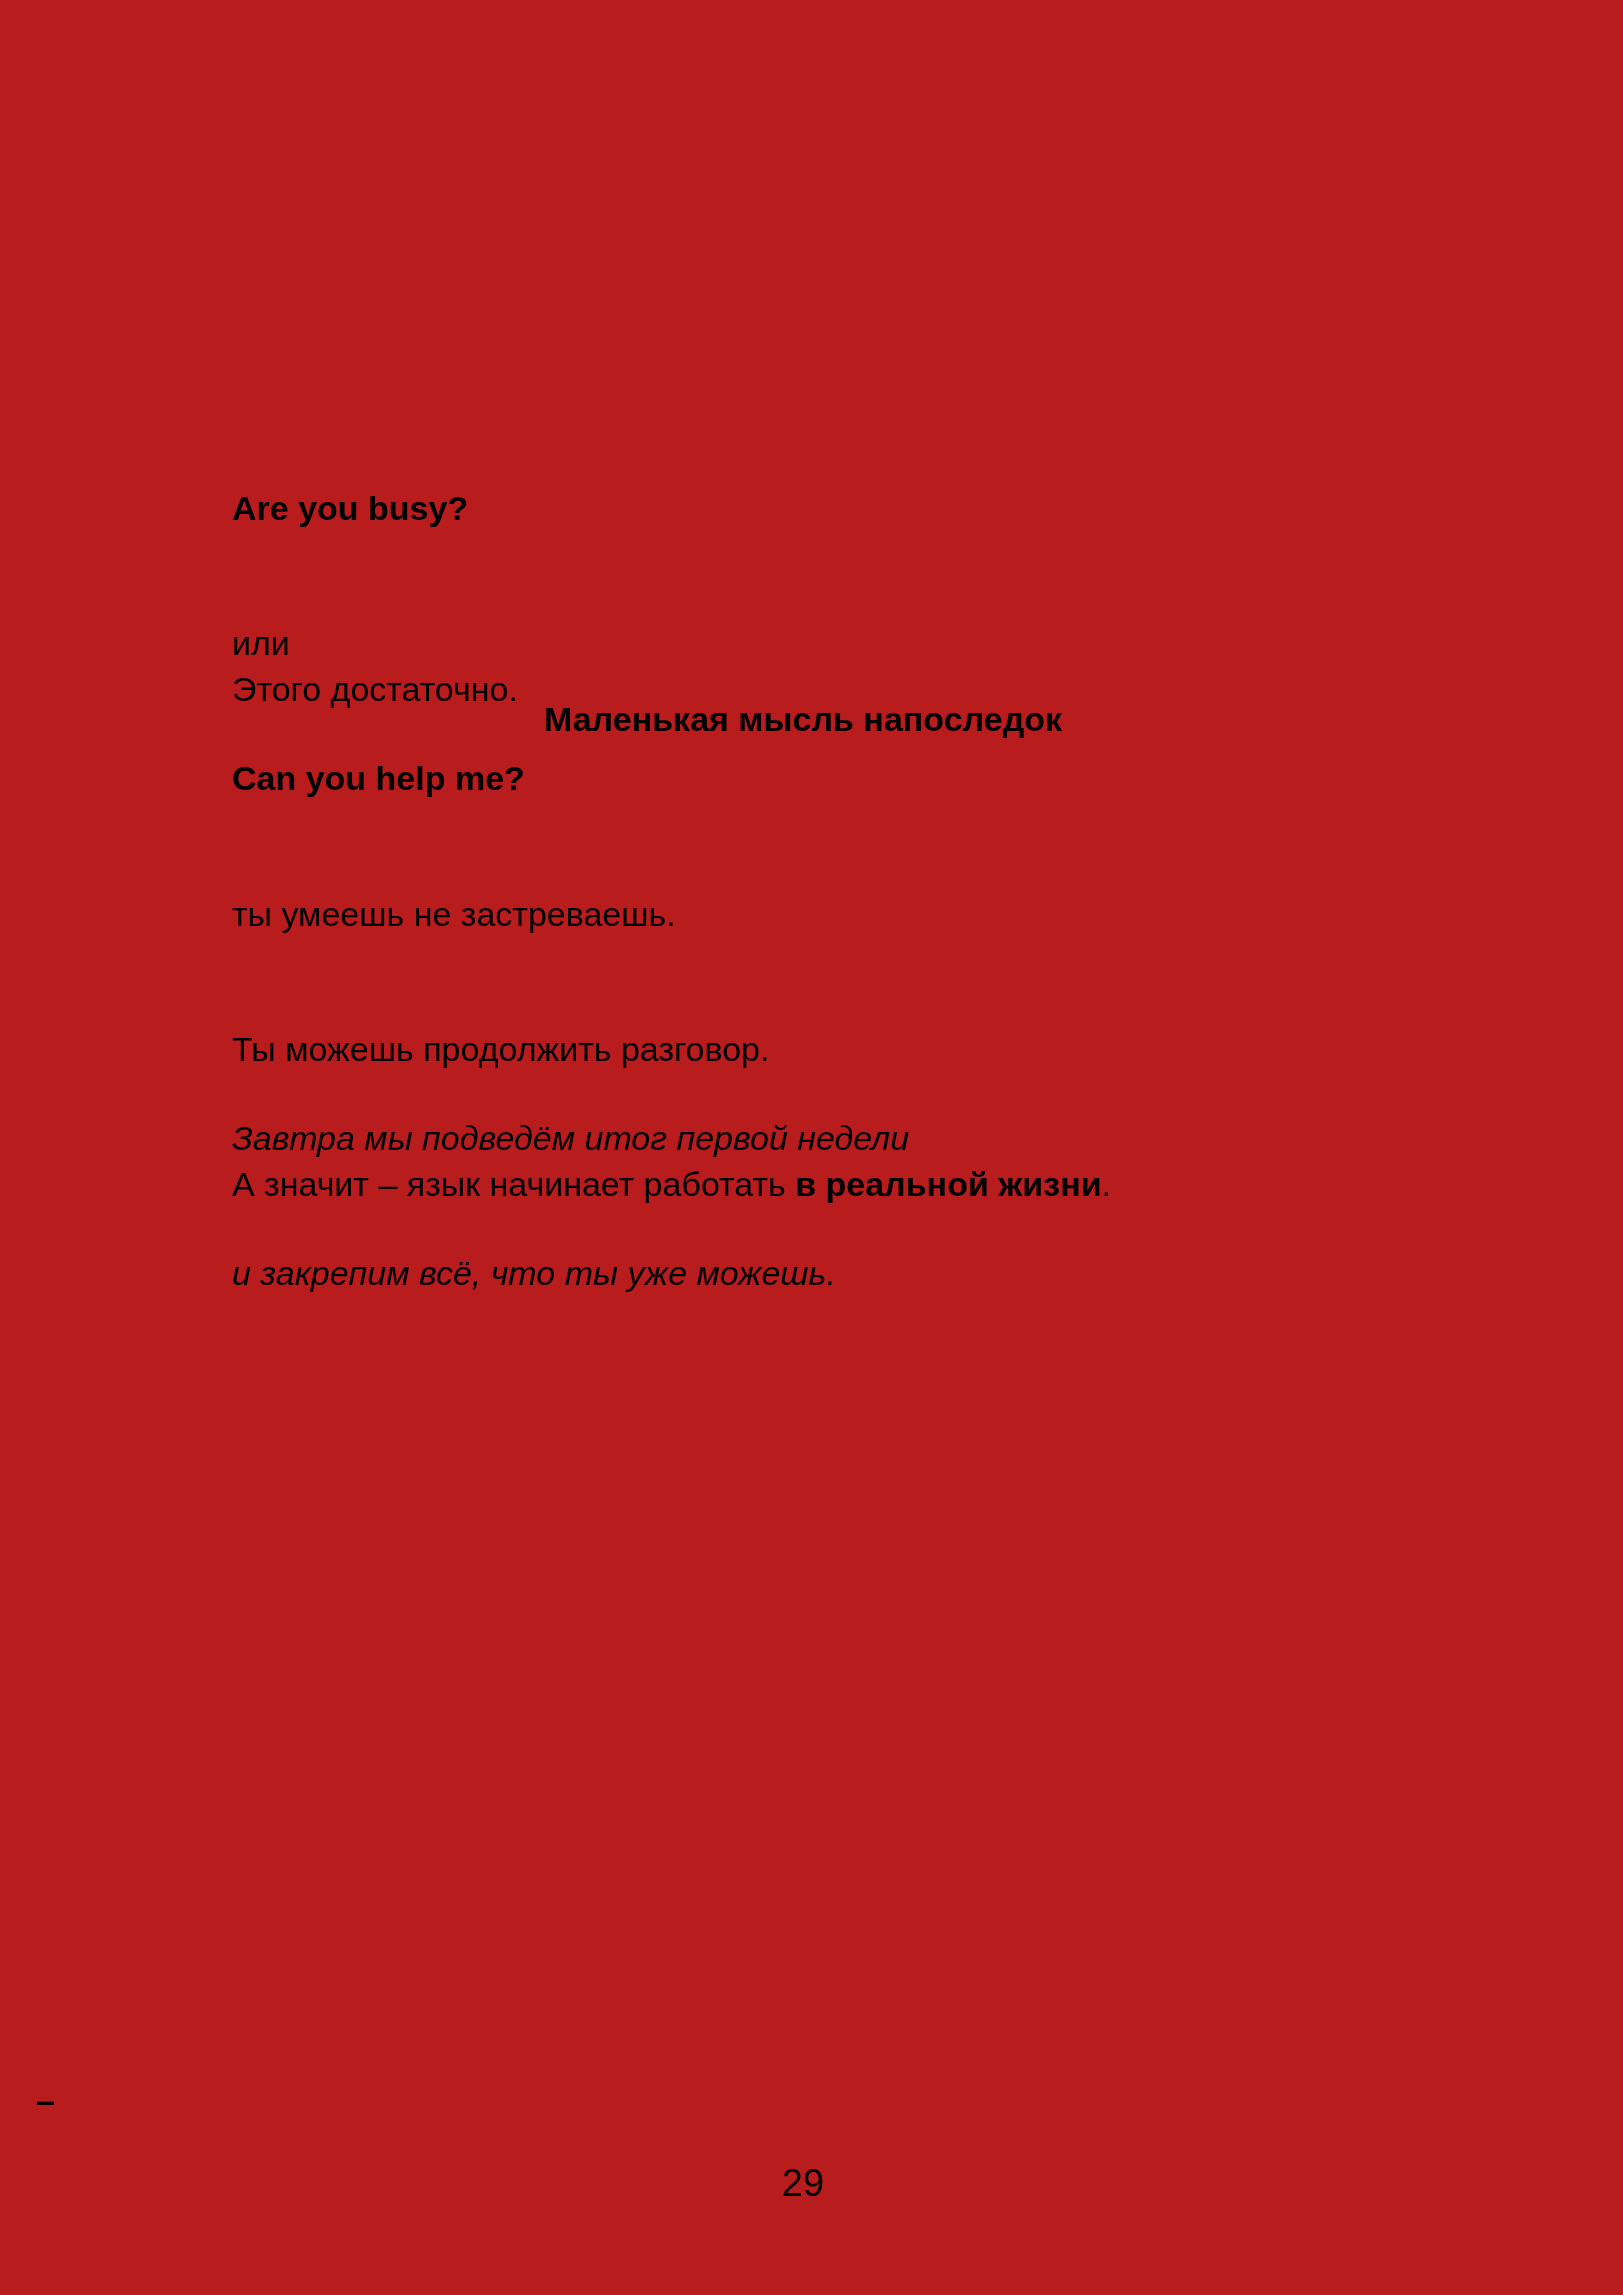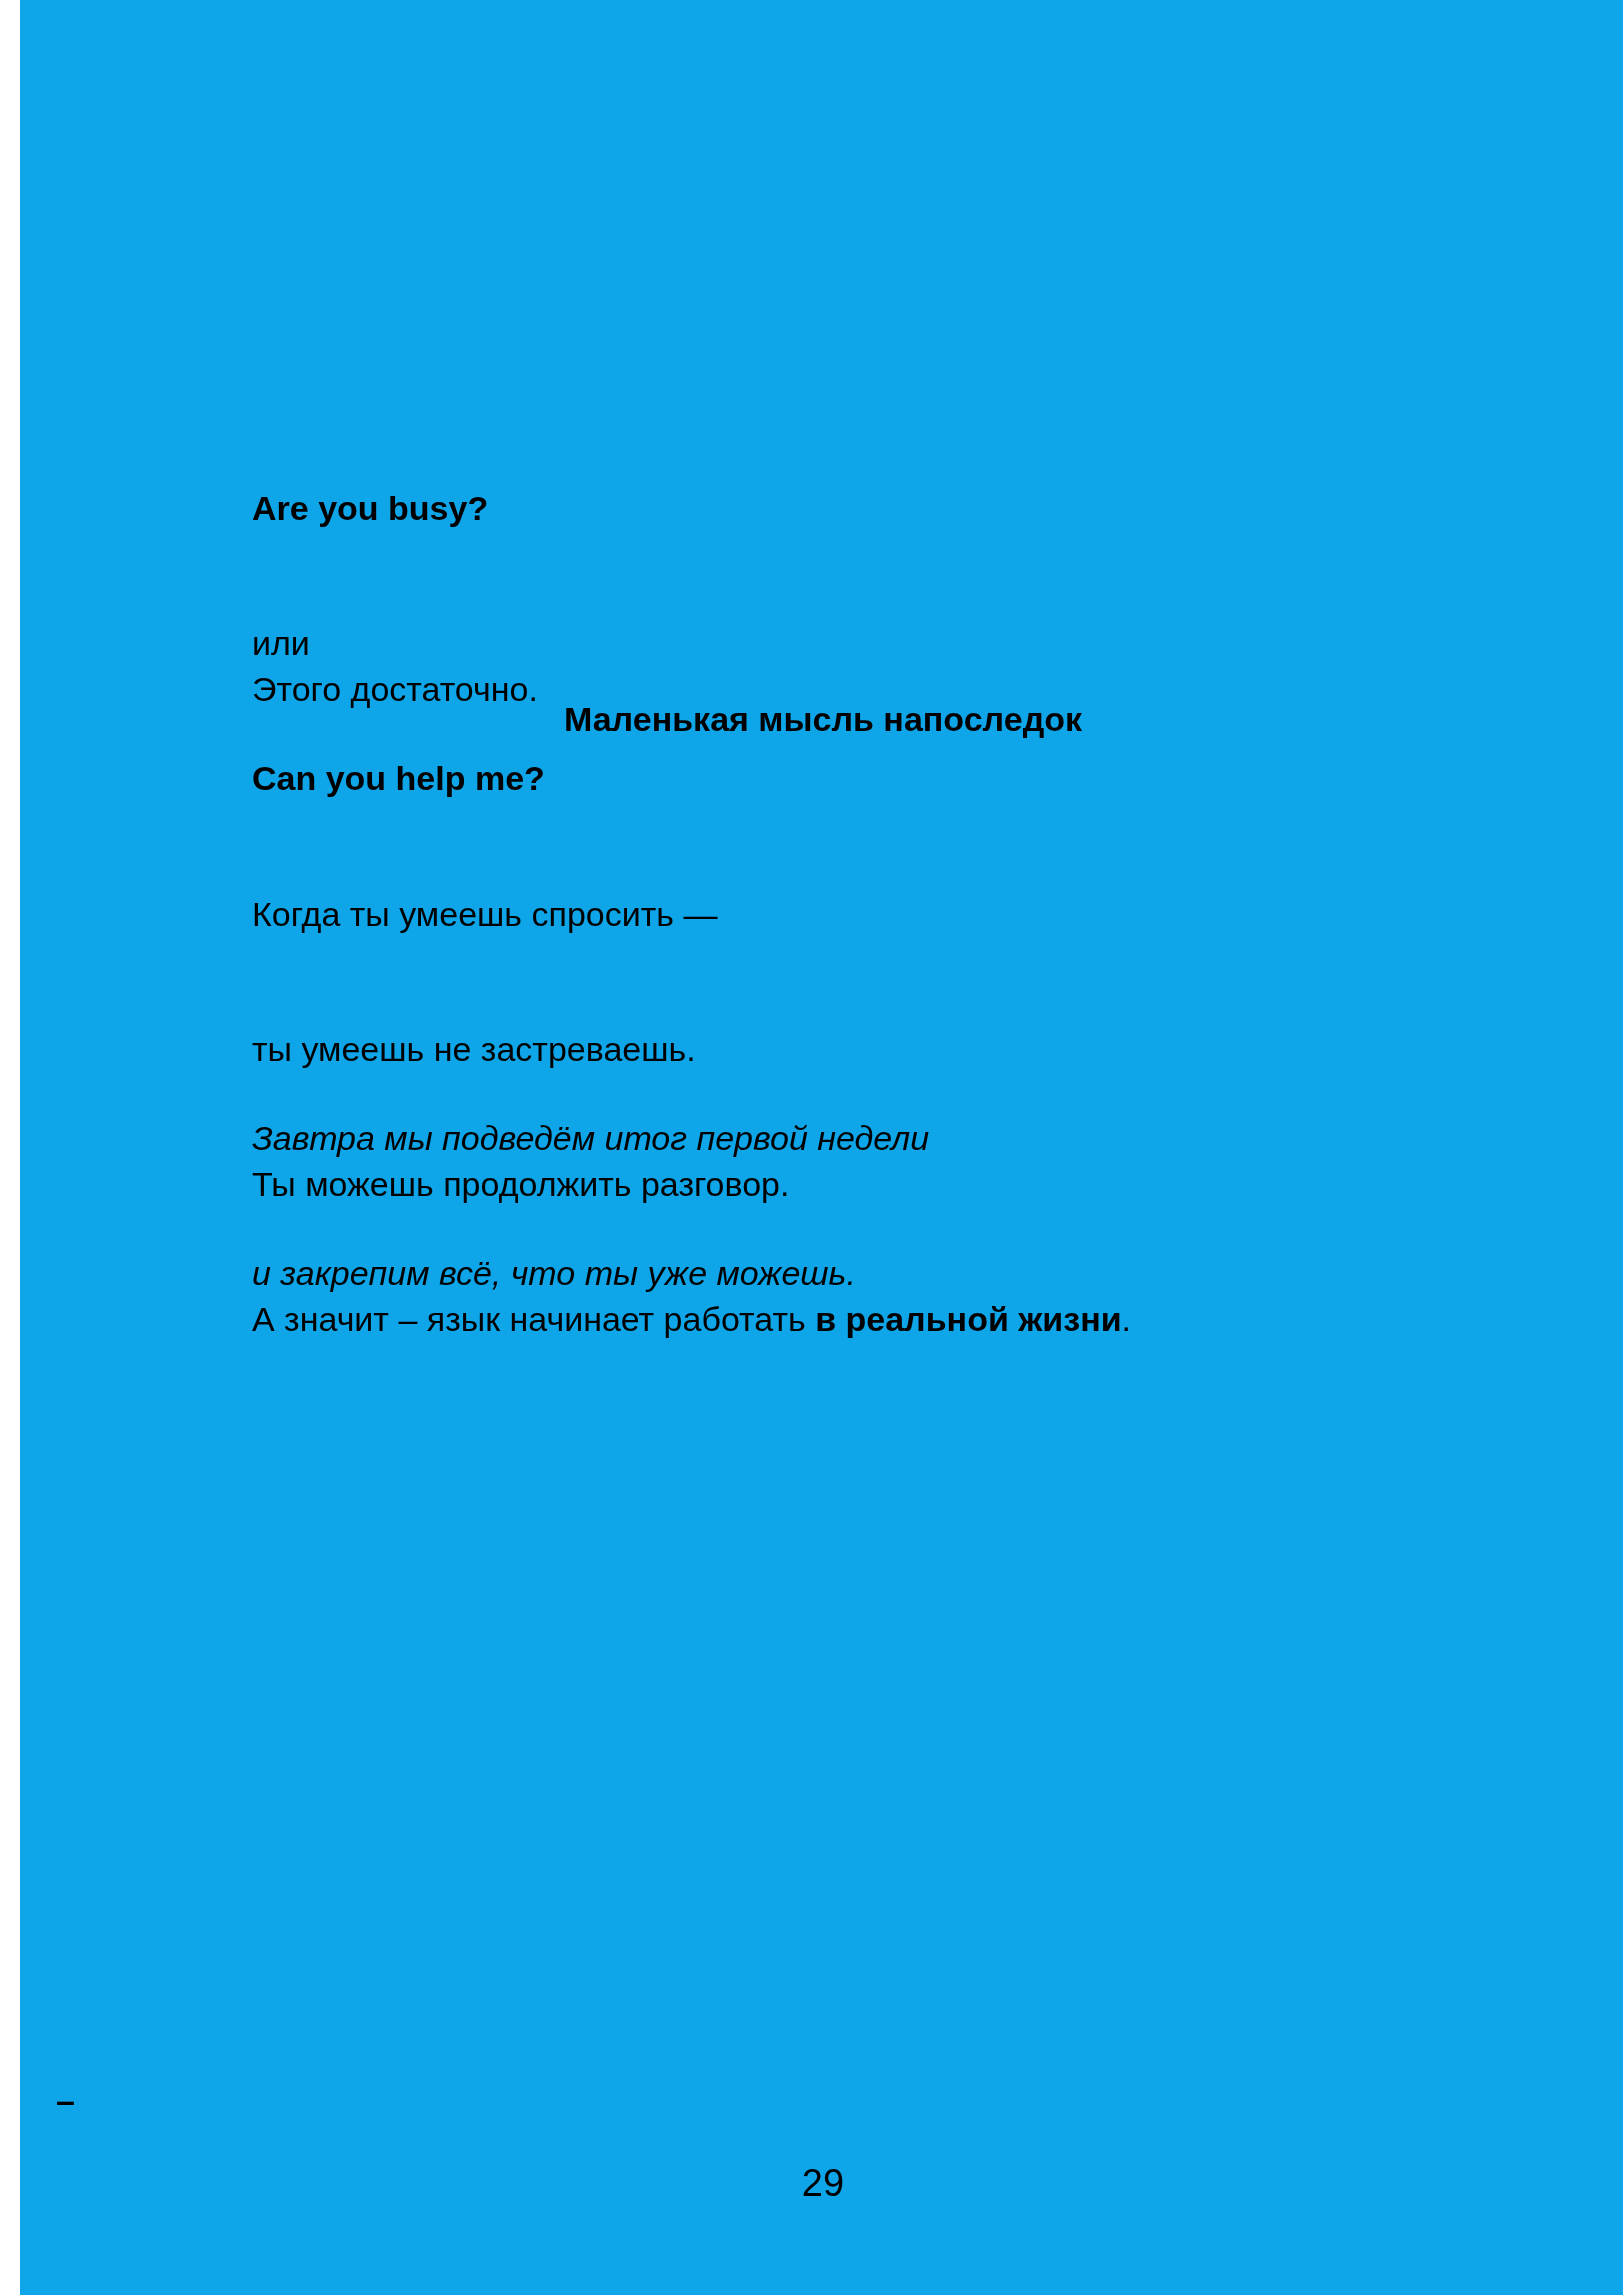--- a/index.html
+++ b/index.html
@@ -11,22 +11,21 @@
     height: 2295px;
     background: #ffffff;
     position: relative;
     font-family: "Liberation Sans", sans-serif;
     color: #000000;
     overflow: hidden;
   }
   .page {
     position: absolute;
     inset: 0;
-    background: #0ea5e9;
-    margin-left: 20px;
+    background: #b91c1c;
   }
   .block {
     position: absolute;
     font-size: 34px;
     line-height: 45px;
     white-space: pre;
   }
   .left-col {
     left: 232px;
   }
@@ -58,21 +57,20 @@
     <span class="line bold">Can you help me?</span>
   </div>
 
   <div id="conclusion-line" class="block left-col">
     <span class="line">Этого достаточно.</span>
   </div>
 
   <div id="section-heading" class="block centered">Маленькая мысль напоследок</div>
 
   <div id="thought-paragraph" class="block left-col">
-    <span class="line">Когда ты умеешь спросить —</span>
     <span class="line">ты умеешь не застреваешь.</span>
     <span class="line">Ты можешь продолжить разговор.</span>
     <span class="line"><span>А значит – язык начинает работать </span><span class="bold">в реальной жизни</span><span>.</span></span>
   </div>
 
   <div id="closing-paragraph" class="block left-col">
     <span class="line">Завтра мы подведём итог первой недели</span>
     <span class="line">и закрепим всё, что ты уже можешь.</span>
   </div>
 

